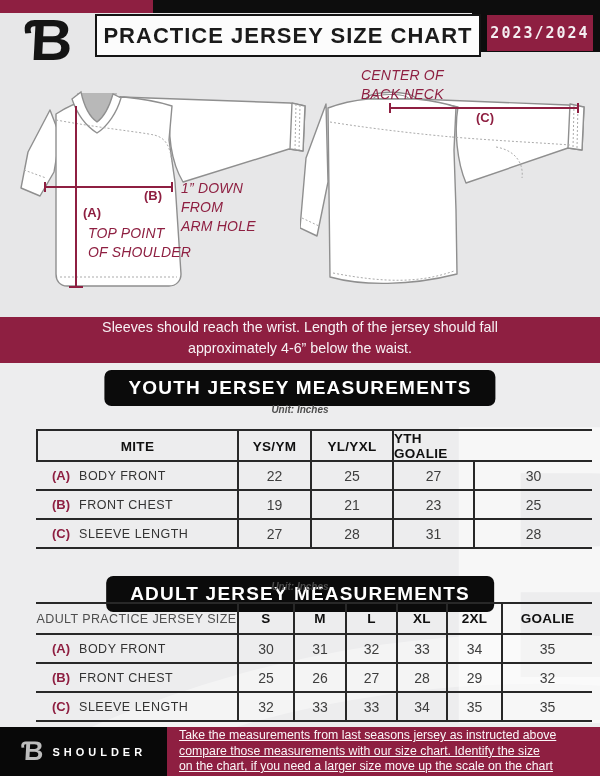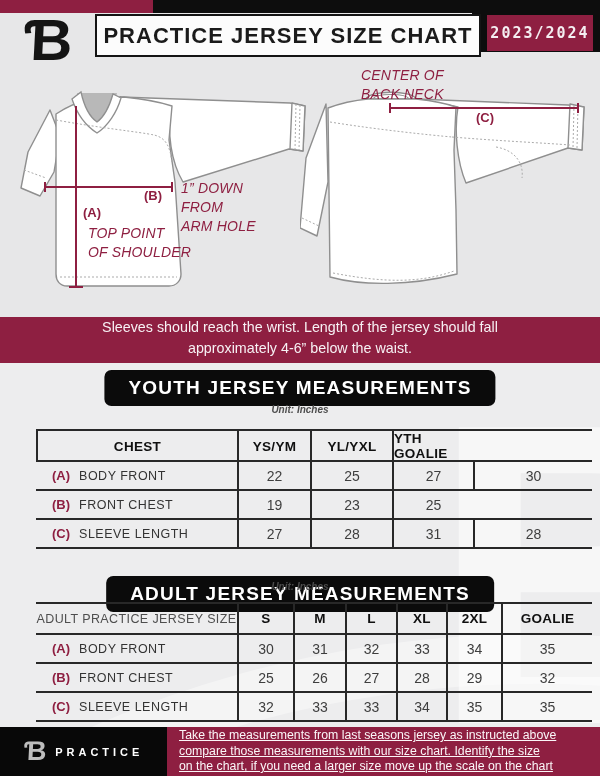--- a/index.html
+++ b/index.html
@@ -144,41 +144,42 @@
   <div class="banner">
     <span>Sleeves should reach the wrist. Length of the jersey should fall
 approximately 4-6” below the waist.</span>
   </div>
 
   <div class="sec-title" style="top:370px;">YOUTH JERSEY MEASUREMENTS</div>
   <div class="unit" style="top:404px;">Unit: Inches</div>
 
   <div class="tbl yt" style="top:429px;">
     <div class="trow head">
-      <div class="cell data colhead">CHEST</div>
+      <div class="cell data colhead">MITE</div>
       <div class="cell data colhead">YS/YM</div>
       <div class="cell data colhead">YL/YXL</div>
       <div class="cell data colhead">YTH GOALIE</div>
     </div>
     <div class="trow">
       <div class="cell rowlabel">
         <span class="rkey">(A)</span>
         <span class="rname">BODY FRONT</span>
       </div>
       <div class="cell data">22</div>
       <div class="cell data">25</div>
       <div class="cell data">27</div>
       <div class="cell data">30</div>
     </div>
     <div class="trow">
       <div class="cell rowlabel">
         <span class="rkey">(B)</span>
         <span class="rname">FRONT CHEST</span>
       </div>
       <div class="cell data">19</div>
+      <div class="cell data">21</div>
       <div class="cell data">23</div>
       <div class="cell data">25</div>
     </div>
     <div class="trow">
       <div class="cell rowlabel">
         <span class="rkey">(C)</span>
         <span class="rname">SLEEVE LENGTH</span>
       </div>
       <div class="cell data">27</div>
       <div class="cell data">28</div>
@@ -234,21 +235,21 @@
       <div class="cell data">33</div>
       <div class="cell data">34</div>
       <div class="cell data">35</div>
       <div class="cell data">35</div>
     </div>
   </div>
 
   <div class="footer">
     <div class="brand-box">
       <span class="brand-mono">Ɓ</span>
-      <span class="brand-name">PRACTICE</span>
+      <span class="brand-name">SHOULDER</span>
     </div>
     <div class="note-box">
       <span>Take the measurements from last seasons jersey as instructed above
 compare those measurements  with our size chart. Identify the size
 on the chart, if you need a larger size move up the scale on the chart</span>
     </div>
   </div>
 
 </div>
 

